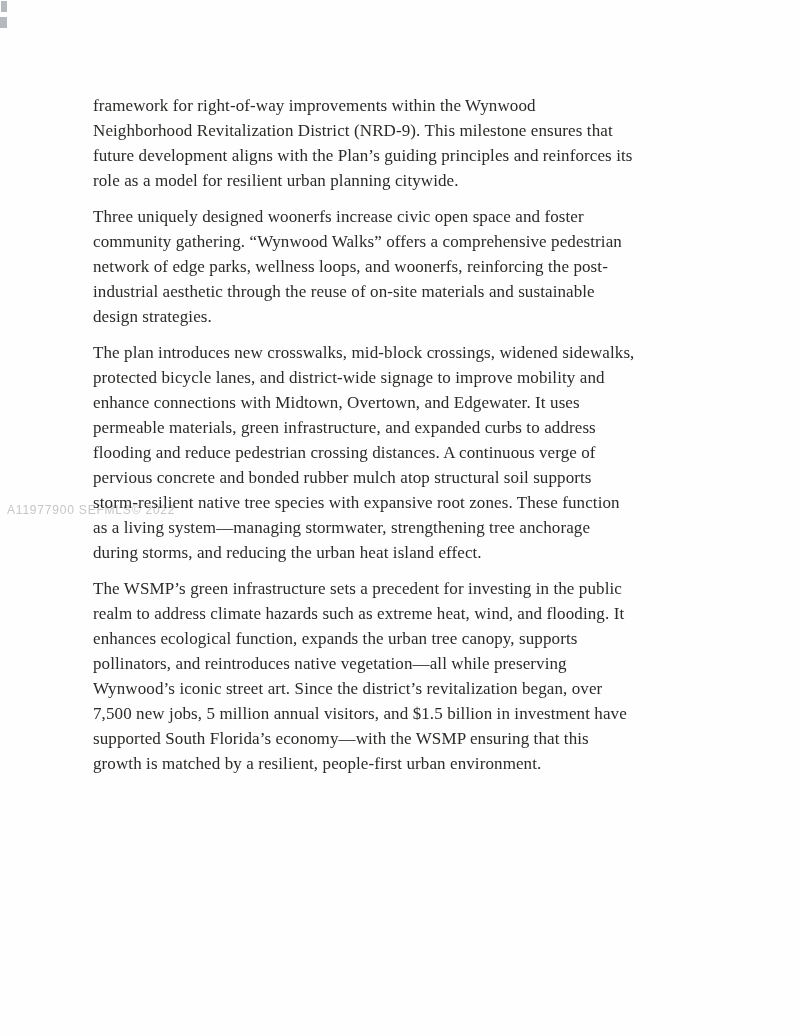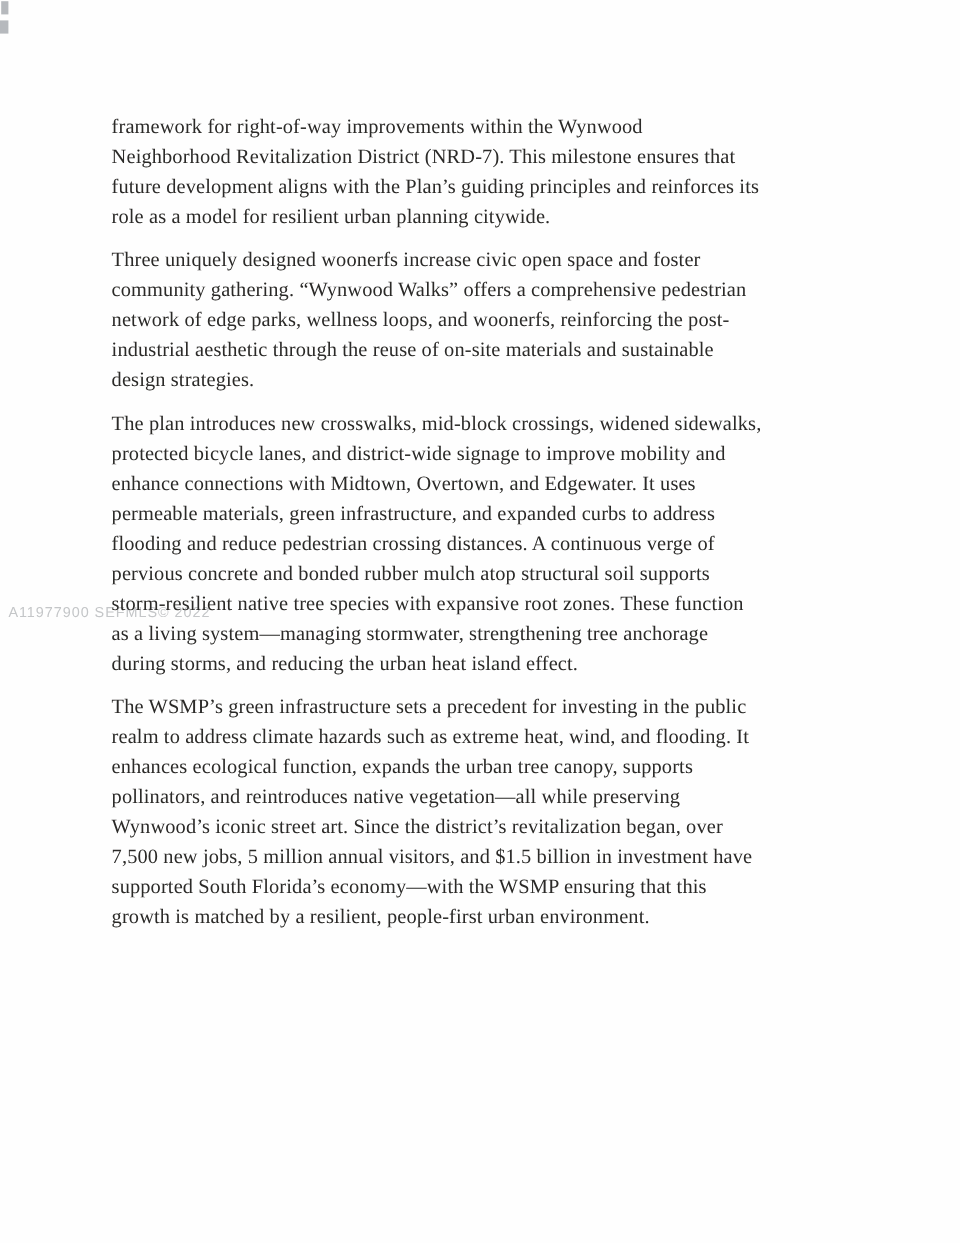--- a/index.html
+++ b/index.html
@@ -52,21 +52,21 @@
 </style>
 </head>
 <body>
 
 <div class="page">
   <div class="scan-artifact a1"></div>
   <div class="scan-artifact a2"></div>
   <div class="watermark">A11977900 SEFMLS© 2022</div>
   <div class="content">
       <p class="para">framework for right-of-way improvements within the Wynwood
-Neighborhood Revitalization District (NRD-7). This milestone ensures that
+Neighborhood Revitalization District (NRD-9). This milestone ensures that
 future development aligns with the Plan’s guiding principles and reinforces its
 role as a model for resilient urban planning citywide.</p>
       <p class="para">Three uniquely designed woonerfs increase civic open space and foster
 community gathering. “Wynwood Walks” offers a comprehensive pedestrian
 network of edge parks, wellness loops, and woonerfs, reinforcing the post-
 industrial aesthetic through the reuse of on-site materials and sustainable
 design strategies.</p>
       <p class="para">The plan introduces new crosswalks, mid-block crossings, widened sidewalks,
 protected bicycle lanes, and district-wide signage to improve mobility and
 enhance connections with Midtown, Overtown, and Edgewater. It uses

